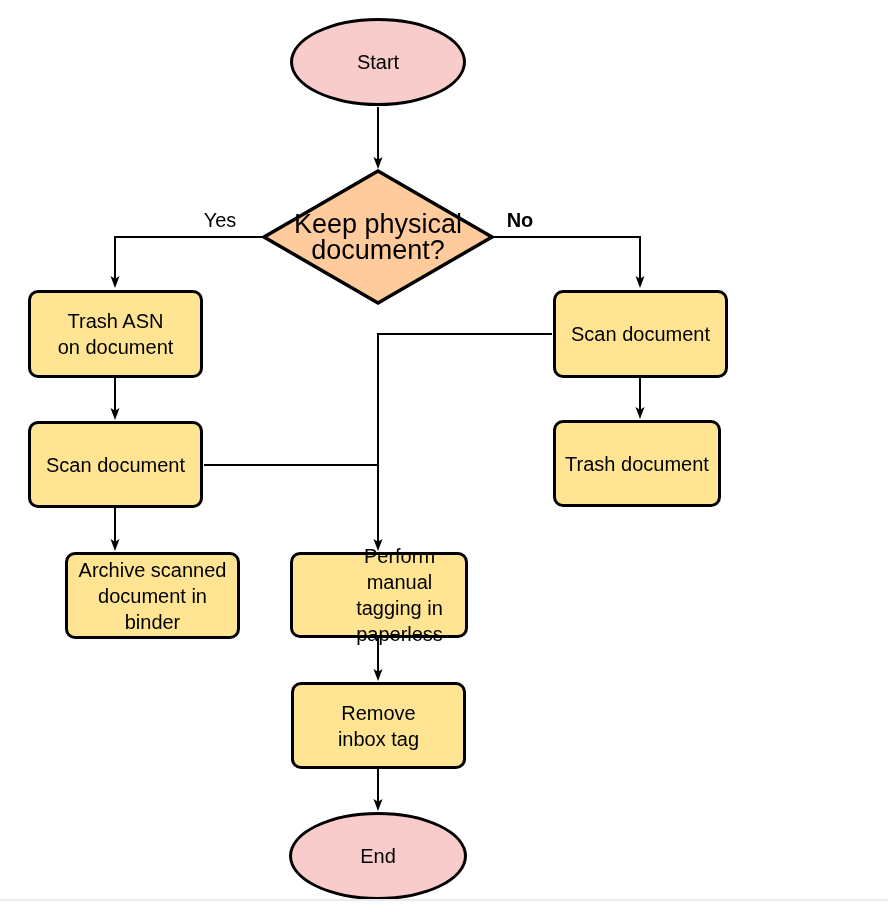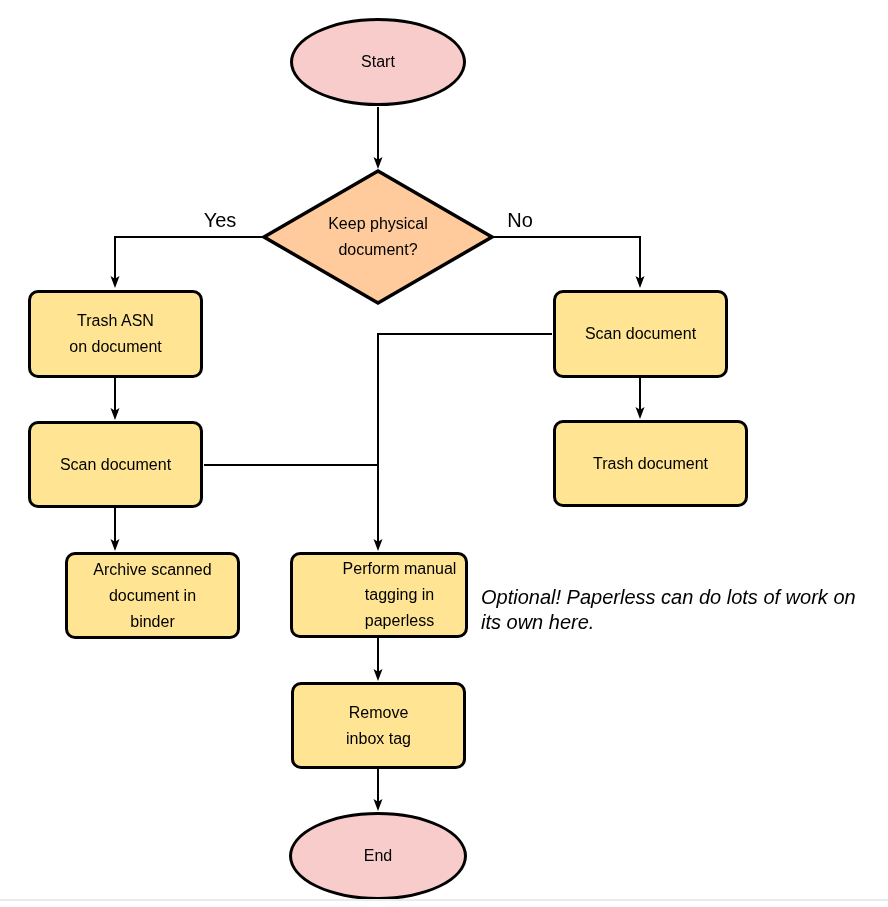--- a/index.html
+++ b/index.html
@@ -33,41 +33,41 @@
   }
   .node {
     position: absolute;
     z-index: 2;
     box-sizing: border-box;
     display: flex;
     align-items: center;
     justify-content: center;
     text-align: center;
     white-space: pre-line;
-    font-size: 16px;
+    font-size: 20px;
     line-height: 26px;
     border: 3.5px solid var(--outline, #000000);
   }
   .process {
     background: var(--process-fill, #FFE593);
     border-radius: 10px;
   }
   .terminal {
     background: var(--terminal-fill, #F8CCCB);
     border-radius: 50%;
   }
   .decision-label {
     position: absolute;
     z-index: 2;
     display: flex;
     align-items: center;
     justify-content: center;
     text-align: center;
     white-space: pre-line;
-    font-size: 16px;
+    font-size: 27px;
     line-height: 26px;
   }
   .edge-label {
     position: absolute;
     z-index: 2;
     text-align: center;
     font-size: 20px;
     line-height: 26px;
   }
   .note {
@@ -114,41 +114,39 @@
     <polygon class="diamond" points="378,171 492,237 378,303 264,237"></polygon>
   </svg>
 
   <div class="node terminal" style="left:290px; top:18px; width:176px; height:88px;">Start</div>
 
   <div class="decision-label" style="left:276px; top:210px; width:204px; height:54px;">Keep physical
 document?</div>
 
   <div class="edge-label" style="left:190px; top:207px; width:60px;">Yes</div>
 
-  <div class="edge-label" style="left:490px; top:207px; width:60px;">No</div>
+  <div class="edge-label" style="left:490px; top:207px; width:60px;font-weight:bold;">No</div>
 
   <div class="node process" style="left:28px; top:290px; width:175px; height:88px;">Trash ASN
 on document</div>
 
   <div class="node process" style="left:28px; top:421px; width:175px; height:87px;">Scan document</div>
 
   <div class="node process" style="left:28px; top:552px; width:175px; height:87px;margin-left:37px;">Archive scanned
 document in
 binder</div>
 
   <div class="node process" style="left:553px; top:290px; width:175px; height:88px;">Scan document</div>
 
-  <div class="node process" style="left:553px; top:420px; width:195px; height:87px;">Trash document</div>
+  <div class="node process" style="left:553px; top:420px; width:168px; height:87px;">Trash document</div>
 
   <div class="node process" style="left:290px; top:552px; width:178px; height:86px;padding-left:41px;">Perform manual
 tagging in
 paperless</div>
 
-  <div class="note" style="left:481px; top:585px;">Optional! Paperless can do lots of work on
-its own here.</div>
 
   <div class="node terminal" style="left:289px; top:812px; width:178px; height:88px;">End</div>
 
   <div class="node process" style="left:291px; top:682px; width:175px; height:87px;">Remove
 inbox tag</div>
 
   <div class="bottom-rule"></div>
 
 </div>
 

